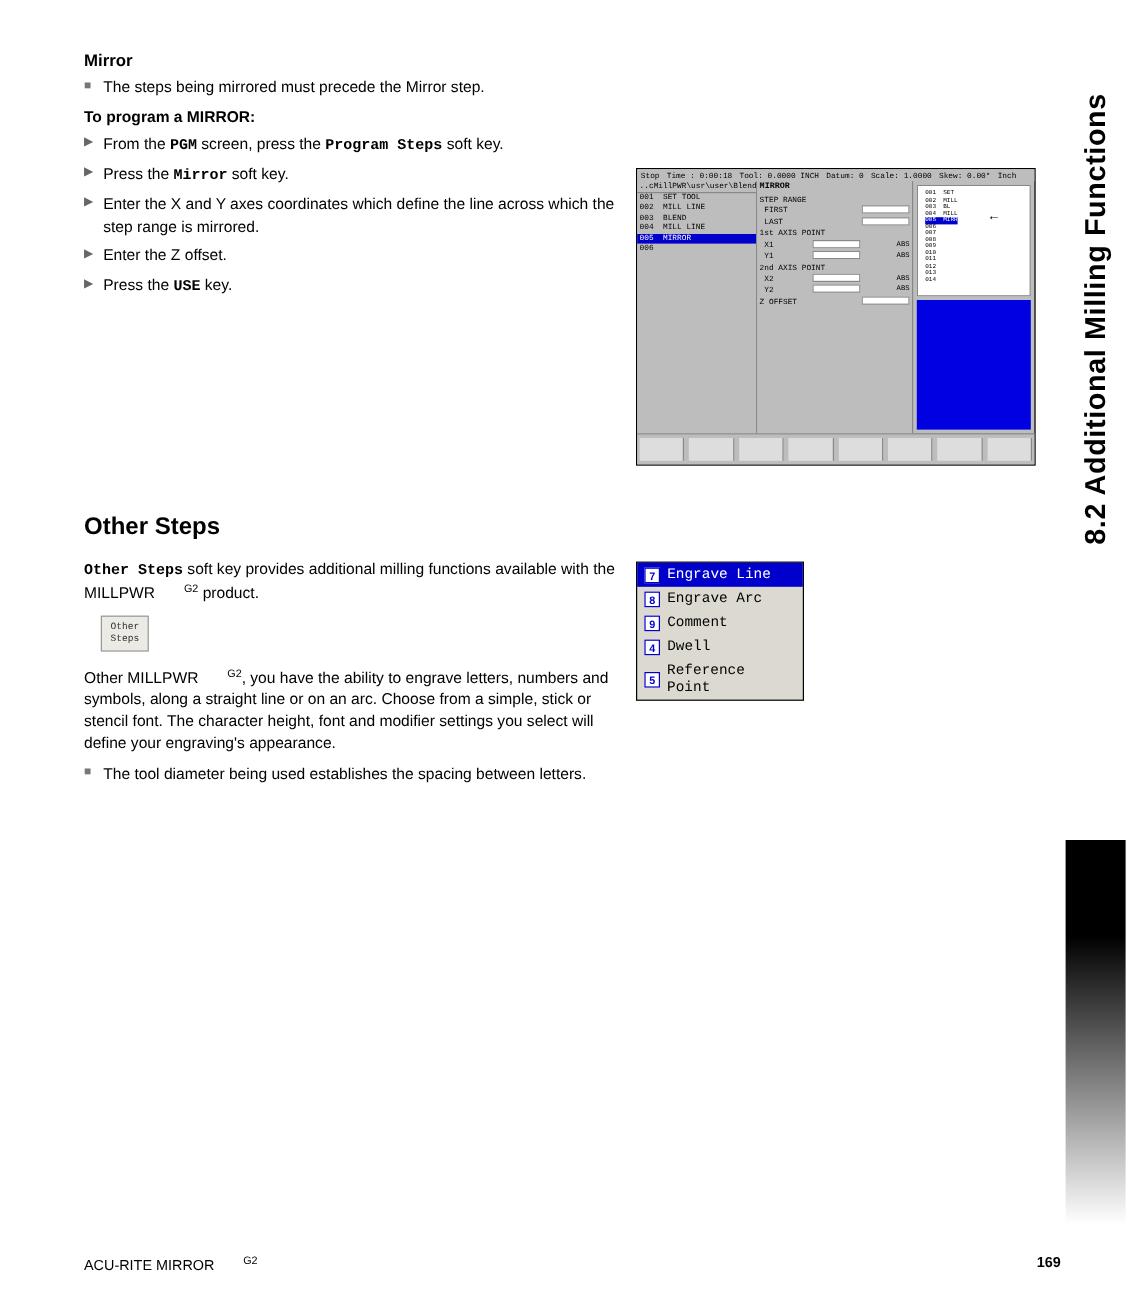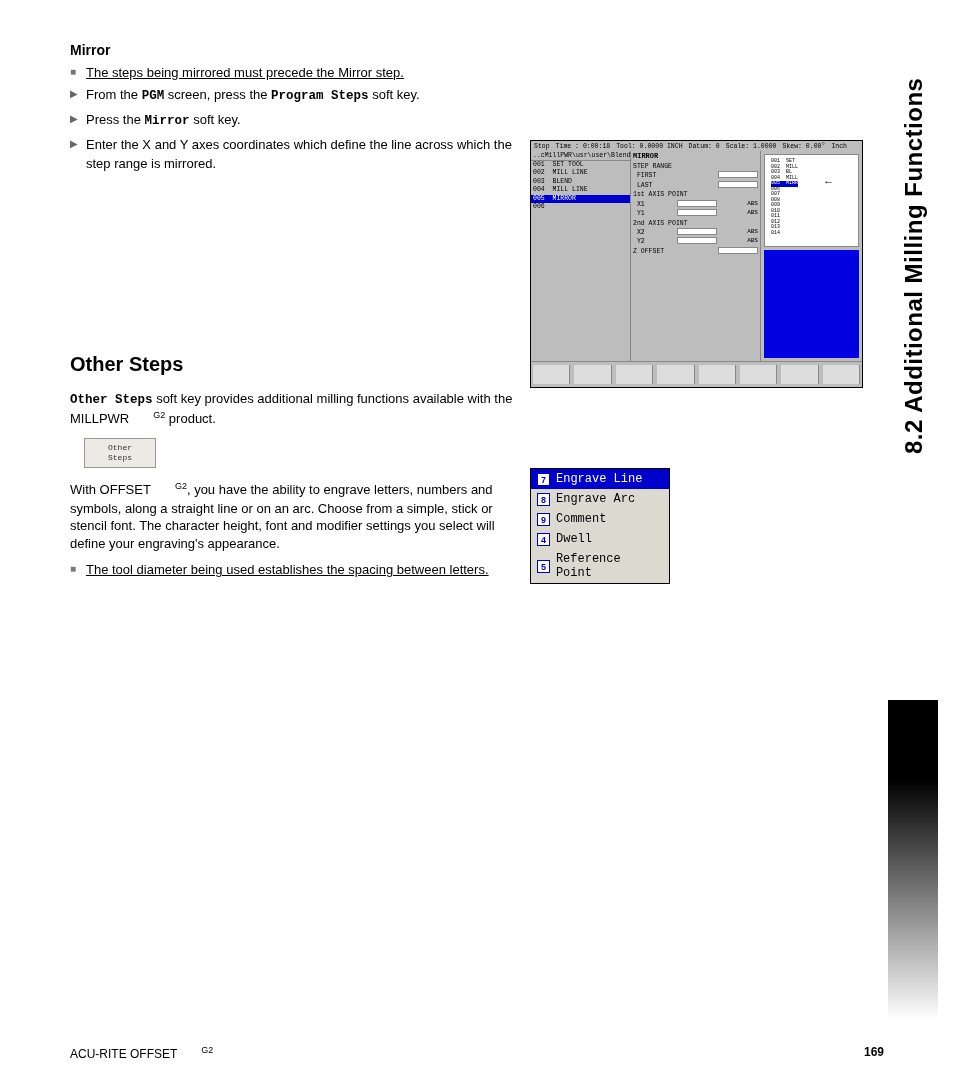--- a/index.html
+++ b/index.html
@@ -43,33 +43,33 @@
     top: 700px;
     width: 50px;
     height: 320px;
     background: linear-gradient(to bottom, #000 0%, #000 25%, #fff 100%);
   }
   .main-col {
     width: 460px;
   }
   h3.mirror-h { font-weight: bold; font-size: 14px; margin-bottom: 6px; }
   h3.toprog-h { font-weight: bold; font-size: 13px; margin: 8px 0 6px 0; }
-  .ul-sq { list-style: none; margin-left: 0; margin-bottom: 4px; text-decoration: underline; }
+  .ul-sq { list-style: none; margin-left: 0; margin-bottom: 4px; }
   .ul-sq li { position: relative; padding-left: 16px; line-height: 1.35; margin-bottom: 4px; }
   .ul-sq li::before { content: "■"; position: absolute; left: 0; top: 1px; font-size: 10px; color: #777; }
   .ul-tri { list-style: none; margin-left: 0; }
   .ul-tri li { position: relative; padding-left: 16px; line-height: 1.45; margin-bottom: 6px; }
   .ul-tri li::before { content: "▶"; position: absolute; left: 0; top: 1px; font-size: 10px; color: #666; }
   .mono { font-family: "Courier New", monospace; font-weight: bold; font-size: 12.5px; }
   h2.other-steps-h { font-size: 20px; font-weight: bold; margin: 180px 0 14px 0; }
   .intro-para { line-height: 1.35; margin-bottom: 10px; }
   .sup { font-size: 9px; vertical-align: super; margin-left: 24px; }
   .softkey-row { display: flex; align-items: flex-start; gap: 14px; margin-bottom: 12px; margin-left: 14px; }
   .softkey-btn {
-    width: 72px; height: 30px;
+    width: 40px; height: 30px;
     border: 1px solid #999;
     background: #eceae4;
     font-family: "Courier New", monospace;
     font-size: 8px;
     text-align: center;
     padding-top: 4px;
     line-height: 1.2;
     color: #333;
     flex-shrink: 0;
   }
@@ -158,44 +158,49 @@
   <div class="gradient-bar"></div>
 
   <div class="main-col">
 
     <h3 class="mirror-h">Mirror</h3>
 
     <ul class="ul-sq">
       <li>The steps being mirrored must precede the Mirror step.</li>
     </ul>
 
+    <h3 class="toprog-h">To program a MIRROR:</h3>
 
     <ul class="ul-tri">
       <li>
         <span>From the </span><span class="mono">PGM</span><span> screen, press the </span><span class="mono">Program Steps</span><span> soft key.</span>
       </li>
       <li>
         <span>Press the </span><span class="mono">Mirror</span><span> soft key.</span>
       </li>
       <li>Enter the X and Y axes coordinates which define the line across which the step range is mirrored.</li>
+      <li>Enter the Z offset.</li>
+      <li>
+        <span>Press the </span><span class="mono">USE</span><span> key.</span>
+      </li>
     </ul>
 
     <h2 class="other-steps-h">Other Steps</h2>
 
     <p class="intro-para">
       <span class="mono">Other Steps</span><span> soft key provides additional milling functions available with the MILLPWR</span><span class="sup">G2</span><span> product.</span>
     </p>
 
     <div class="softkey-row">
       <div class="softkey-btn" style="white-space:pre-line;">Other
 Steps</div>
     </div>
 
     <p class="body-para">
-      <span>With OFFSET</span><span class="sup">G2</span><span>, you have the ability to engrave letters, numbers and symbols, along a straight line or on an arc. Choose from a simple, stick or stencil font. The character height, font and modifier settings you select will define your engraving's appearance.</span>
+      <span>Other MILLPWR</span><span class="sup">G2</span><span>, you have the ability to engrave letters, numbers and symbols, along a straight line or on an arc. Choose from a simple, stick or stencil font. The character height, font and modifier settings you select will define your engraving's appearance.</span>
     </p>
 
     <ul class="ul-sq">
       <li>The tool diameter being used establishes the spacing between letters.</li>
     </ul>
   </div>
 
   <div class="shot1">
     <div class="shot1-top">
       <span>Stop</span>
@@ -286,17 +291,17 @@
         <span>Dwell</span>
       </div>
       <div class="popup-row">
         <span class="popup-num">5</span>
         <span>Reference Point</span>
       </div>
     </div>
 
   <div class="footer">
     <div>
-      <span>ACU-RITE OFFSET</span><span class="sup">G2</span>
+      <span>ACU-RITE MIRROR</span><span class="sup">G2</span>
     </div>
     <div class="pn">169</div>
   </div>
 </div>
 
 </body></html>

